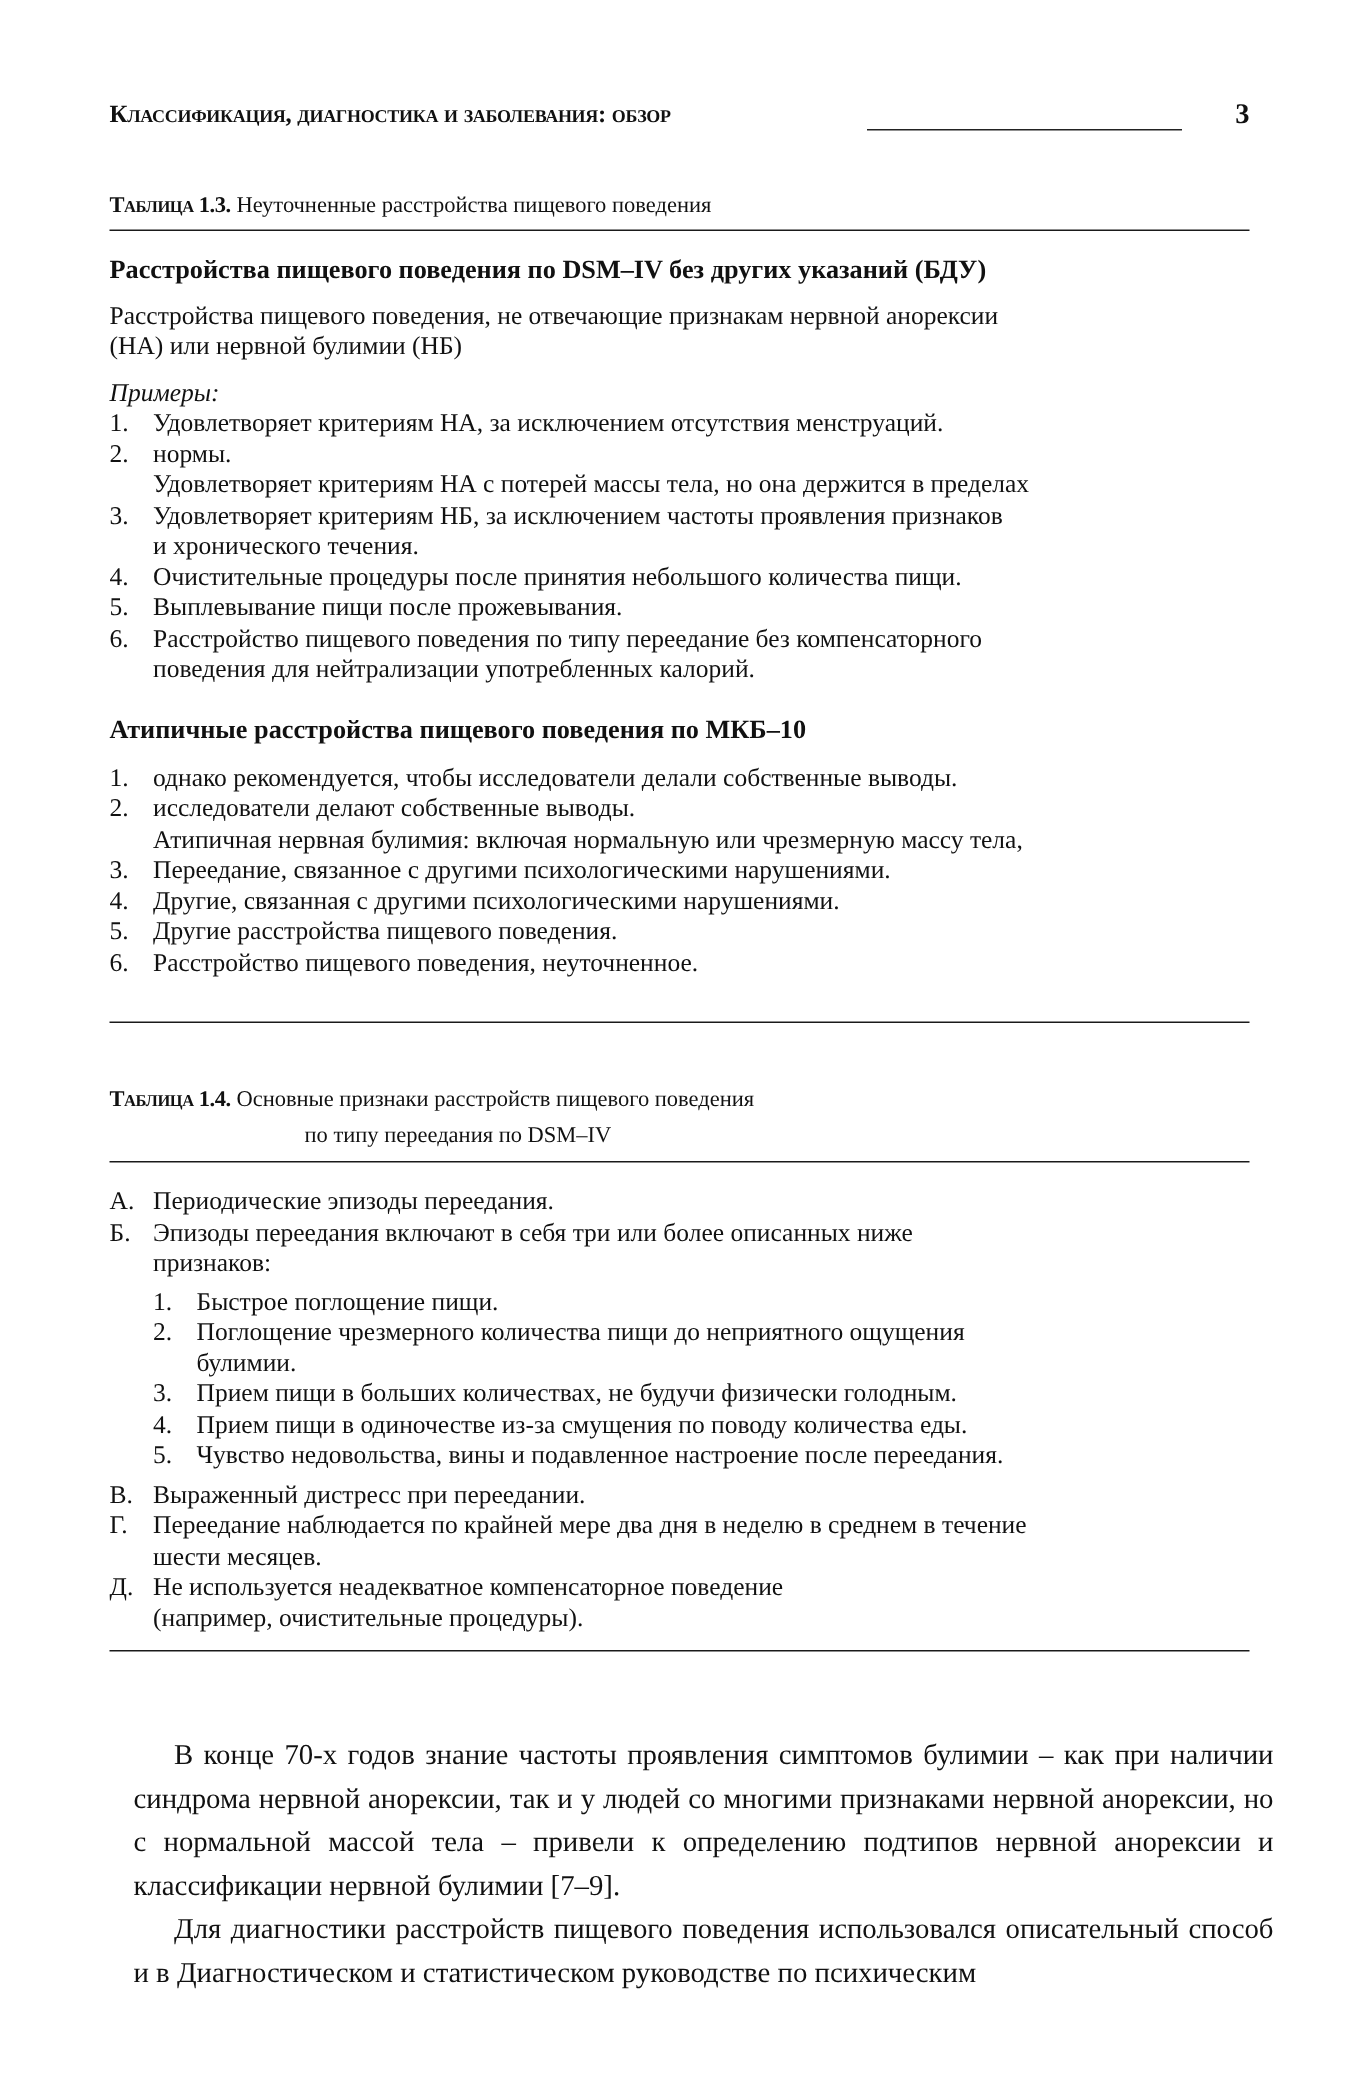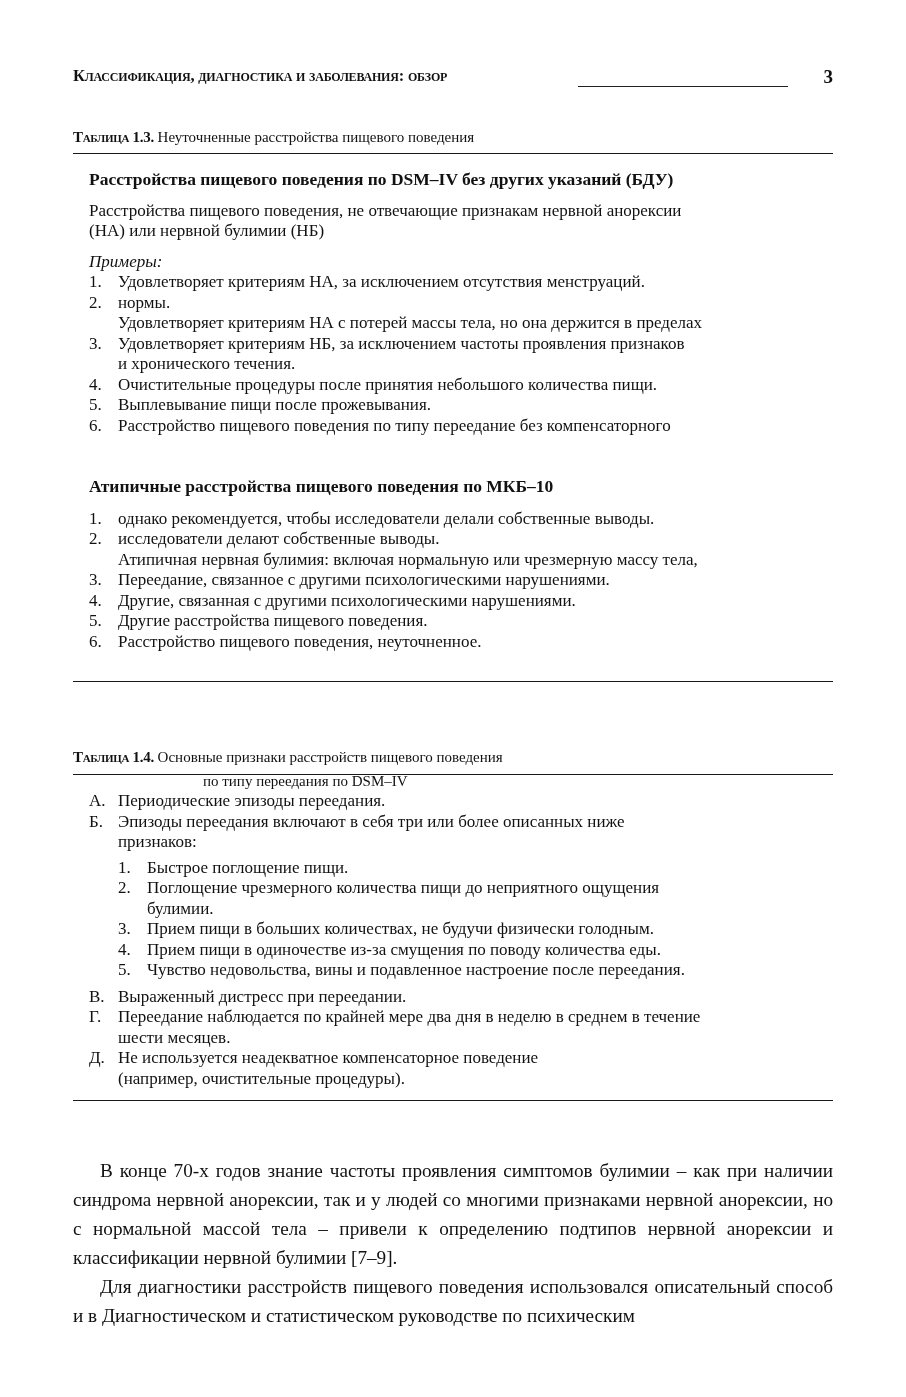--- a/index.html
+++ b/index.html
@@ -12,30 +12,30 @@
         font-size: 16.5px; font-variant: small-caps; letter-spacing: -0.2px; white-space: nowrap; }
   .running-head .rule { position: absolute; left: 505px; top: 20px; width: 210px; height: 1px;
         border-top: 1.5px solid #222; }
   .running-head .pagenum { position: absolute; right: 0; top: 0; font-weight: bold; font-size: 19px; }
 
   .tbl-caption { position: absolute; left: 0; font-size: 15px; line-height: 24px; white-space: nowrap; }
   .tbl-caption .label { font-variant: small-caps; font-weight: bold; letter-spacing: -0.3px; }
   .tbl-caption .cont { position: absolute; left: 130px; text-align: right; }
   .hr { position: absolute; left: 0; width: 760px; height: 0; border-top: 1.5px solid #1a1a1a; }
 
-  .block { position: absolute; left: 16px; width: 760px; font-size: 17px; line-height: 20.5px; }
+  .block { position: absolute; left: 0; width: 760px; font-size: 17px; line-height: 20.5px; }
   .subhead { font-weight: bold; font-size: 17.5px; }
   .para { }
   .examples { font-style: italic; }
   ol.num { list-style: none; margin: 0; padding: 0; }
   ol.num li { position: relative; padding-left: 29px; }
   ol.num li .n { position: absolute; left: 0; top: 0; }
   .sub-wrap { padding-left: 29px; }
 
-  .body-text { position: absolute; left: 0; width: 760px; font-size: 19.2px; line-height: 29px;
+  .body-text { position: absolute; left: 16px; width: 760px; font-size: 19.2px; line-height: 29px;
                text-align: justify; }
   .body-text p { margin: 0; text-indent: 27px; }
 </style>
 </head>
 <body>
 
 <div class="page">
 
   <div class="running-head">
     <span class="title">Классификация, диагностика и заболевания: обзор</span>
@@ -77,20 +77,21 @@
           <span class="n">4.</span>
           <div>Очистительные процедуры после принятия небольшого количества пищи.</div>
         </li>
       <li>
           <span class="n">5.</span>
           <div>Выплевывание пищи после прожевывания.</div>
         </li>
       <li>
           <span class="n">6.</span>
           <div>Расстройство пищевого поведения по типу переедание без компенсаторного</div>
+          <div>поведения для нейтрализации употребленных калорий.</div>
         </li>
     </ol>
   </div>
 
   <div class="block" style="top:476px;">
     <div class="subhead">Атипичные расстройства пищевого поведения по МКБ–10</div>
     <div style="height:12px"></div>
     <ol class="num">
       <li>
           <span class="n">1.</span>
@@ -114,21 +115,21 @@
           <div>Другие расстройства пищевого поведения.</div>
         </li>
       <li>
           <span class="n">6.</span>
           <div>Расстройство пищевого поведения, неуточненное.</div>
         </li>
     </ol>
   </div>
   <div class="hr" style="top:681px;"></div>
 
-  <div class="tbl-caption" style="top:745px;">
+  <div class="tbl-caption" style="top:721px;">
     <div>
       <span class="label">Таблица 1.4.</span>
       <span>Основные признаки расстройств пищевого поведения</span>
     </div>
     <div class="cont">по типу переедания по DSM–IV</div>
   </div>
   <div class="hr" style="top:774px;"></div>
 
   <div class="block" style="top:791px;">
     <ol class="num">

